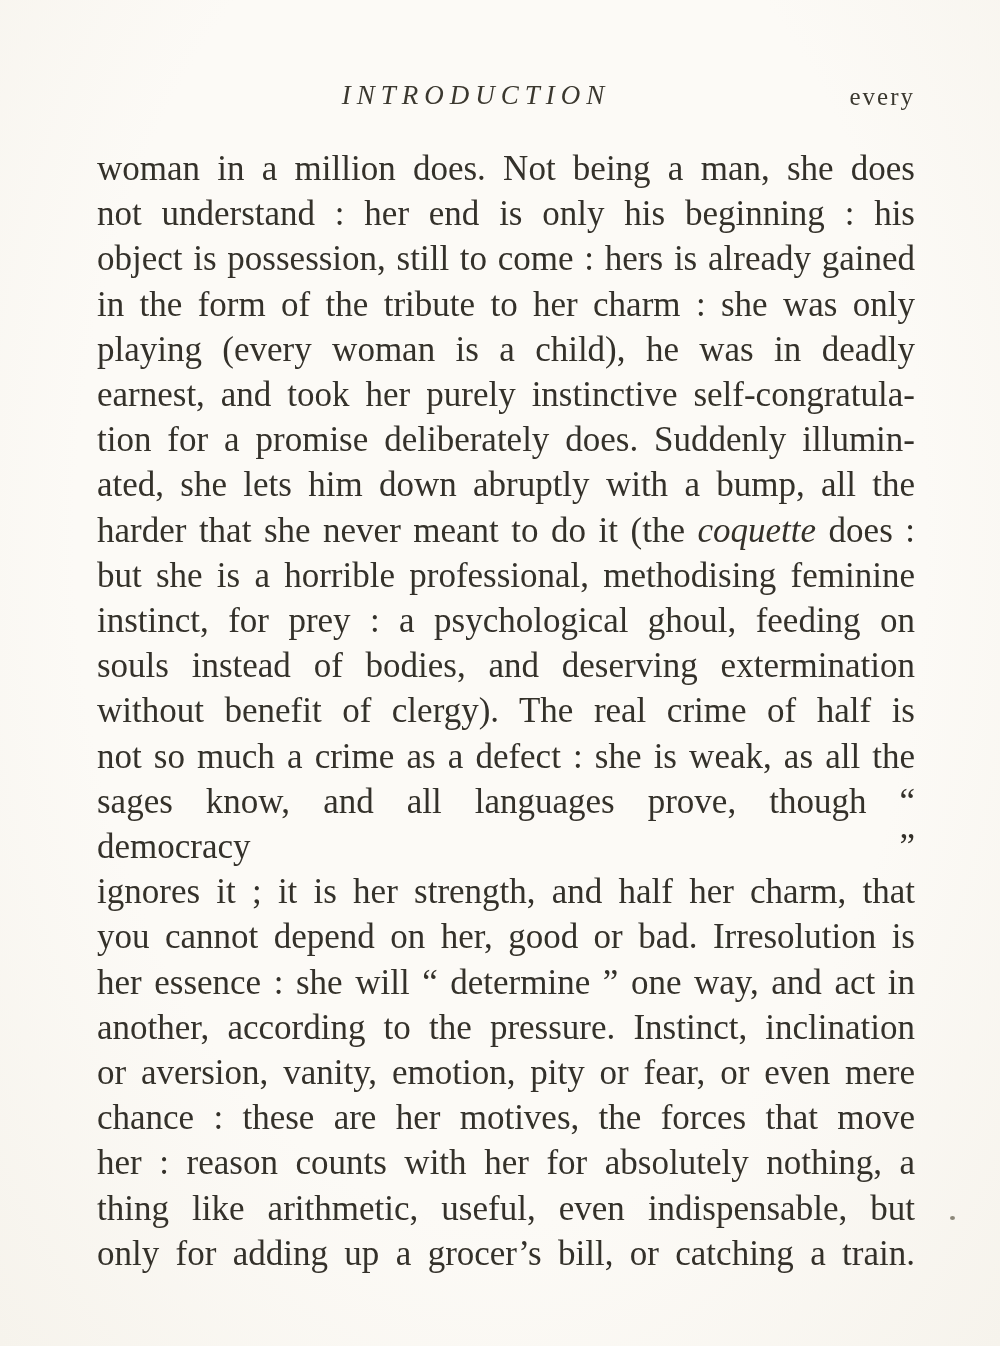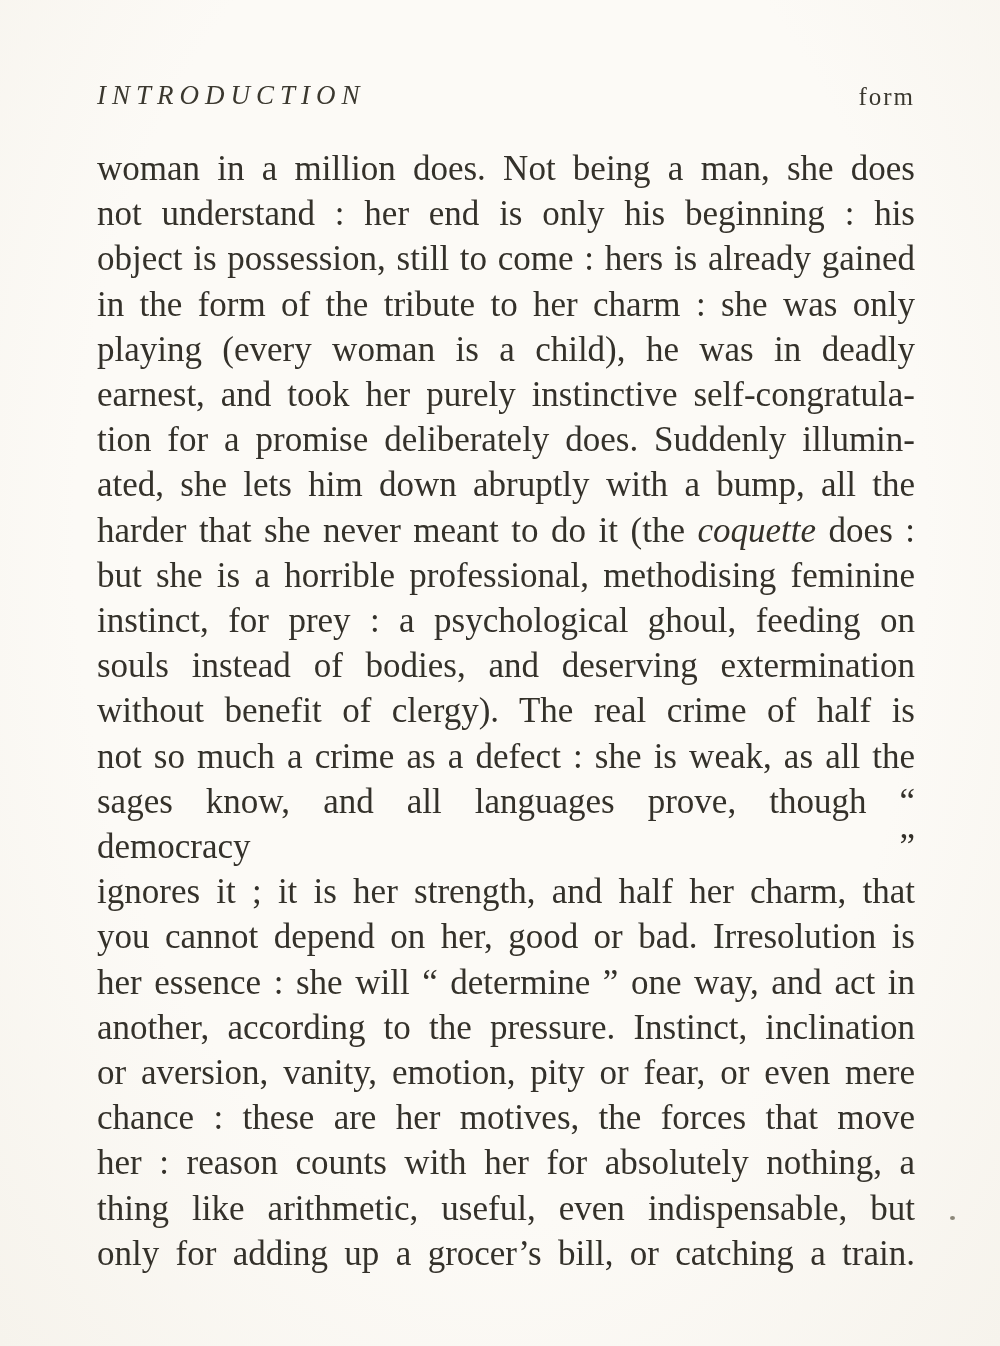--- a/index.html
+++ b/index.html
@@ -22,20 +22,21 @@
     position: absolute;
     top: 80px;
     left: 97px;
     right: 85px;
     height: 36px;
   }
   .running-title {
     position: absolute;
     left: 0;
     right: 60px;
+    text-align: center;
     font-style: italic;
     font-size: 27px;
     letter-spacing: 6px;
     color: #3b382f;
   }
   .page-number {
     position: absolute;
     right: 0;
     top: 3px;
     font-size: 25px;
@@ -69,21 +70,21 @@
     background: #8b8779;
   }
 </style>
 </head>
 <body>
 
 <div class="page">
 
   <div class="header">
     <div class="running-title">INTRODUCTION</div>
-    <div class="page-number">form</div>
+    <div class="page-number">every</div>
   </div>
 
   <div class="body-text">
       <div class="line">woman in a million does.  Not being a man, she does</div>
       <div class="line">not understand : her end is only his beginning : his</div>
       <div class="line">object is possession, still to come : hers is already gained</div>
       <div class="line">in the form of the tribute to her charm : she was only</div>
       <div class="line">playing (every woman is a child), he was in deadly</div>
       <div class="line">earnest, and took her purely instinctive self-congratula-</div>
       <div class="line">tion for a promise deliberately does.  Suddenly illumin-</div>

